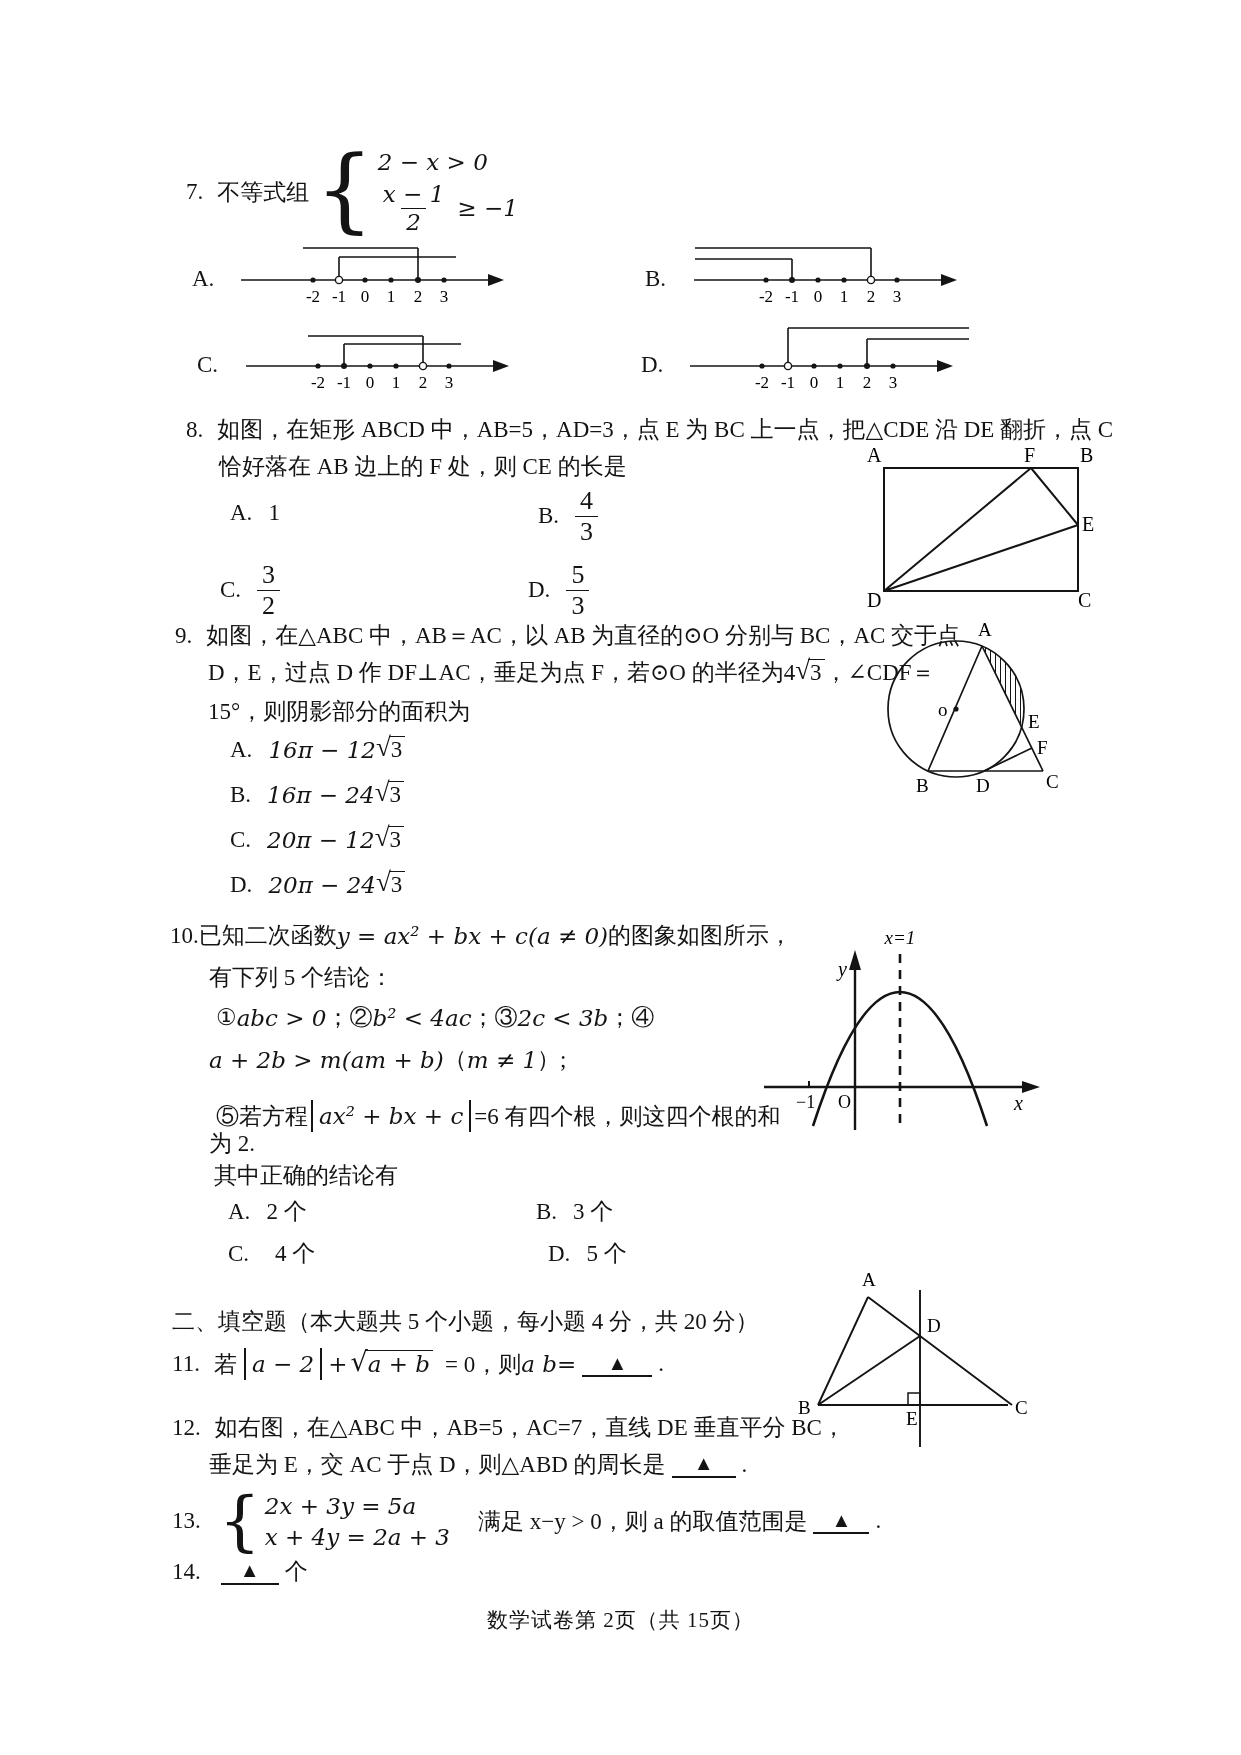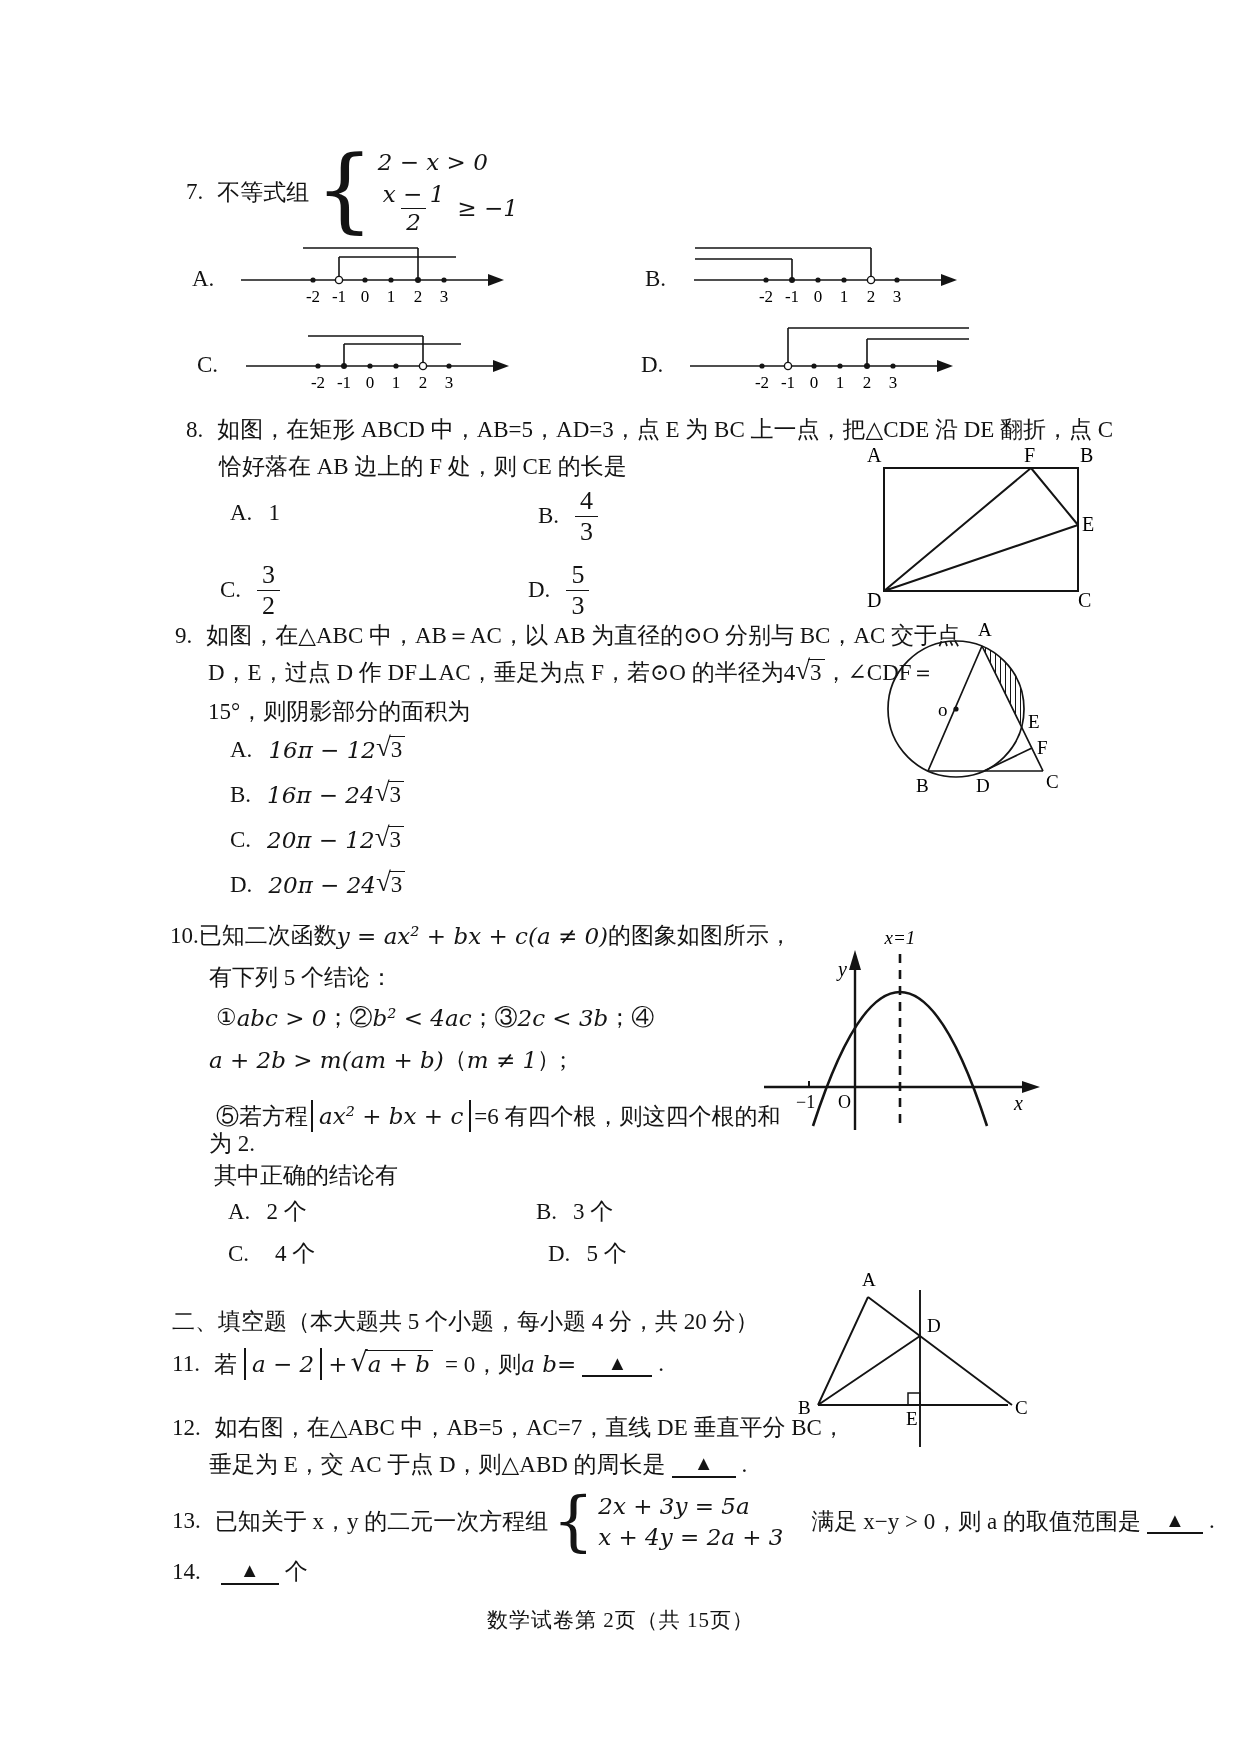--- a/index.html
+++ b/index.html
@@ -349,21 +349,20 @@
   <rect x="120" y="121" width="12" height="12" fill="none" stroke="#141414" stroke-width="1.5"></rect>
   <text x="74" y="14" font-size="19">A</text>
   <text x="10" y="142" font-size="19">B</text>
   <text x="227" y="142" font-size="19">C</text>
   <text x="139" y="60" font-size="19">D</text>
   <text x="118" y="153" font-size="19">E</text>
 </svg>
 
 <div class="pos row" style="left:172px; top:1488px;">
   <span class="qnum">13.</span>
-  <span>已知关于 x，y 的二元一次方程组</span>
   <span class="row sysQ13" style="margin:0 4px;">
     <span class="brace">{</span>
     <span class="syscol">
       <span class="m" style="margin-bottom:5px;">2x + 3y = 5a</span>
       <span class="m">x + 4y = 2a + 3</span>
     </span>
   </span>
   <span style="margin-left:24px;">满足 x−y &gt; 0，则 a 的取值范围是</span>
   <span class="blank" style="min-width:56px;"><span class="tri">▲</span></span>
   <span>.</span>

